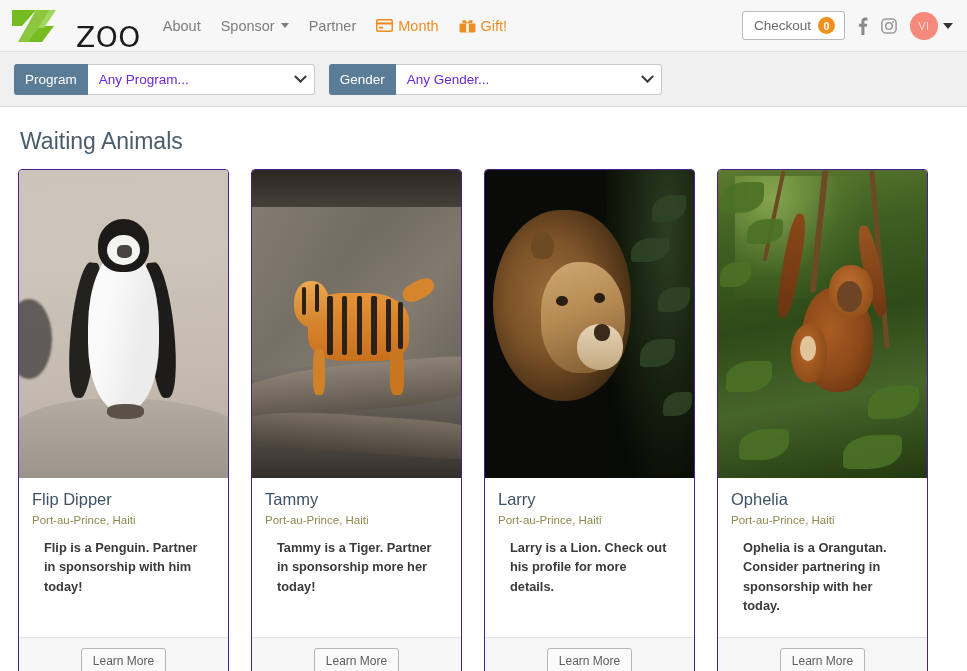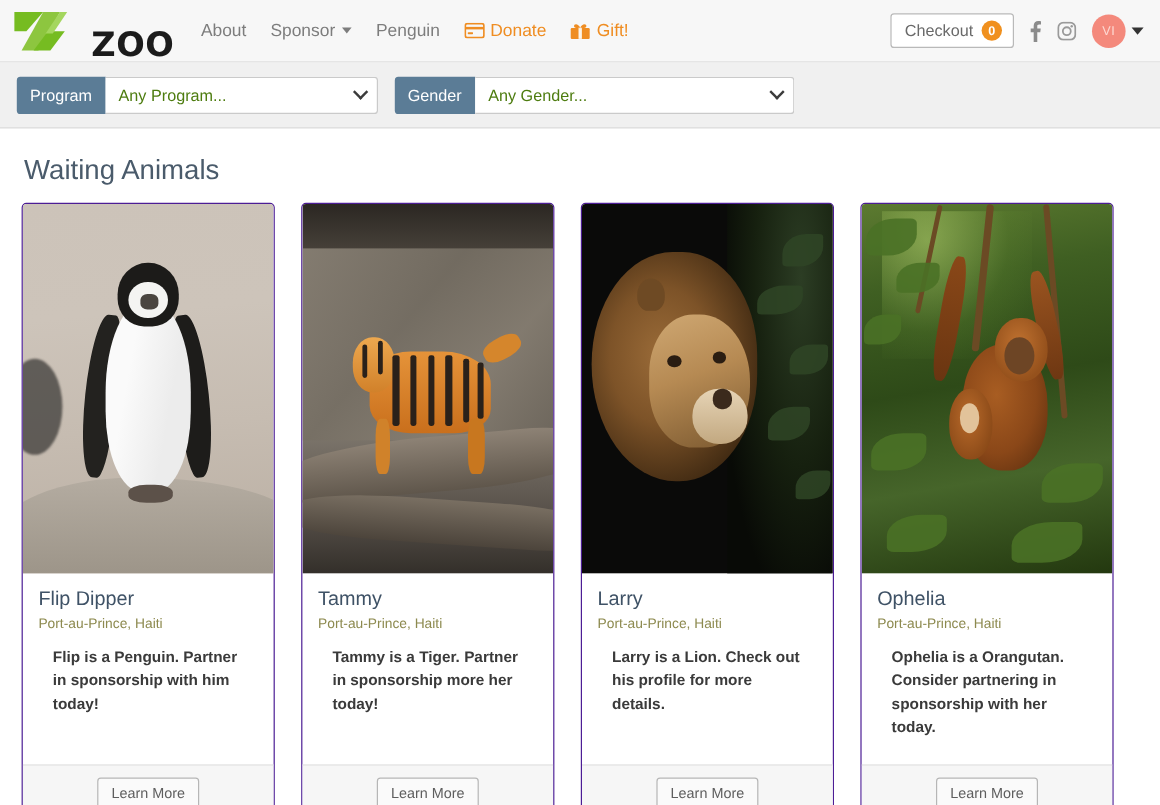--- a/index.html
+++ b/index.html
@@ -22,21 +22,21 @@
     padding: 0 14px 0 10px;
   }
   .logo-wrap {
     display: flex; align-items: center;
     gap: 8px;
     margin-right: 22px;
   }
   .logo-mark { width: 58px; height: 40px; display: block; }
   .logo-word {
     font-size: 28px;
-    font-weight: bold;
+    font-weight: normal;
     color: #1b1b1b;
     letter-spacing: 0.5px;
     font-family: "DejaVu Sans", sans-serif;
     margin-top: 24px;
   }
   .nav { display: flex; align-items: center; gap: 20px; }
   .nav-link {
     font-size: 14.5px;
     color: #7d7d7d;
     text-decoration: none;
@@ -120,21 +120,21 @@
     border: 1px solid #cacaca;
     border-left: none;
     border-radius: 0 3px 3px 0;
     font-size: 13.5px;
     color: #555;
     display: flex; align-items: center; justify-content: space-between;
     padding: 0 9px 0 11px;
     cursor: pointer;
     position: relative;
   }
-  .filter-select .sel-text { color: #4d7c0f; }
+  .filter-select .sel-text { color: #6d28d9; }
   .chev {
     width: 9px; height: 9px;
     border-right: 2px solid #3b3b3b;
     border-bottom: 2px solid #3b3b3b;
     transform: rotate(45deg) translate(-2px,-2px);
     margin-left: 16px;
   }
   .fg-program .filter-select { width: 227px; }
   .fg-gender  .filter-select { width: 266px; }
   .fg-birth   .filter-select { width: 208px; }
@@ -308,31 +308,31 @@
 
   <div class="nav">
     <a class="nav-link" href="#">
       <span>About</span>
     </a>
     <a class="nav-link" href="#">
       <span>Sponsor</span>
       <span class="caret"></span>
     </a>
     <a class="nav-link" href="#">
-      <span>Penguin</span>
+      <span>Partner</span>
     </a>
     <a class="nav-link orange" href="#">
       <span class="nav-icon">
         <svg width="17" height="13" viewBox="0 0 17 13">
           <rect x="0.7" y="0.7" width="15.6" height="11.6" rx="1.8" fill="none" stroke="#ef8d22" stroke-width="1.5"></rect>
           <rect x="0.7" y="3.4" width="15.6" height="2.1" fill="#ef8d22"></rect>
           <rect x="2.8" y="7.8" width="4.4" height="1.7" rx="0.5" fill="#ef8d22"></rect>
         </svg>
       </span>
-      <span>Donate</span>
+      <span>Month</span>
     </a>
     <a class="nav-link orange" href="#">
       <span class="nav-icon">
         <svg width="17" height="14" viewBox="0 0 17 14">
           <rect x="0.6" y="4.4" width="15.8" height="9" rx="1" fill="#ef8d22"></rect>
           <rect x="7.1" y="4.4" width="2.8" height="9" fill="#fdf4e8"></rect>
           <path d="M8.5 4.2 C7 0.2 3 0.4 3.4 3 C3.7 4.6 6.7 4.4 8.5 4.2Z" fill="#ef8d22"></path>
           <path d="M8.5 4.2 C10 0.2 14 0.4 13.6 3 C13.3 4.6 10.3 4.4 8.5 4.2Z" fill="#ef8d22"></path>
         </svg>
       </span>

